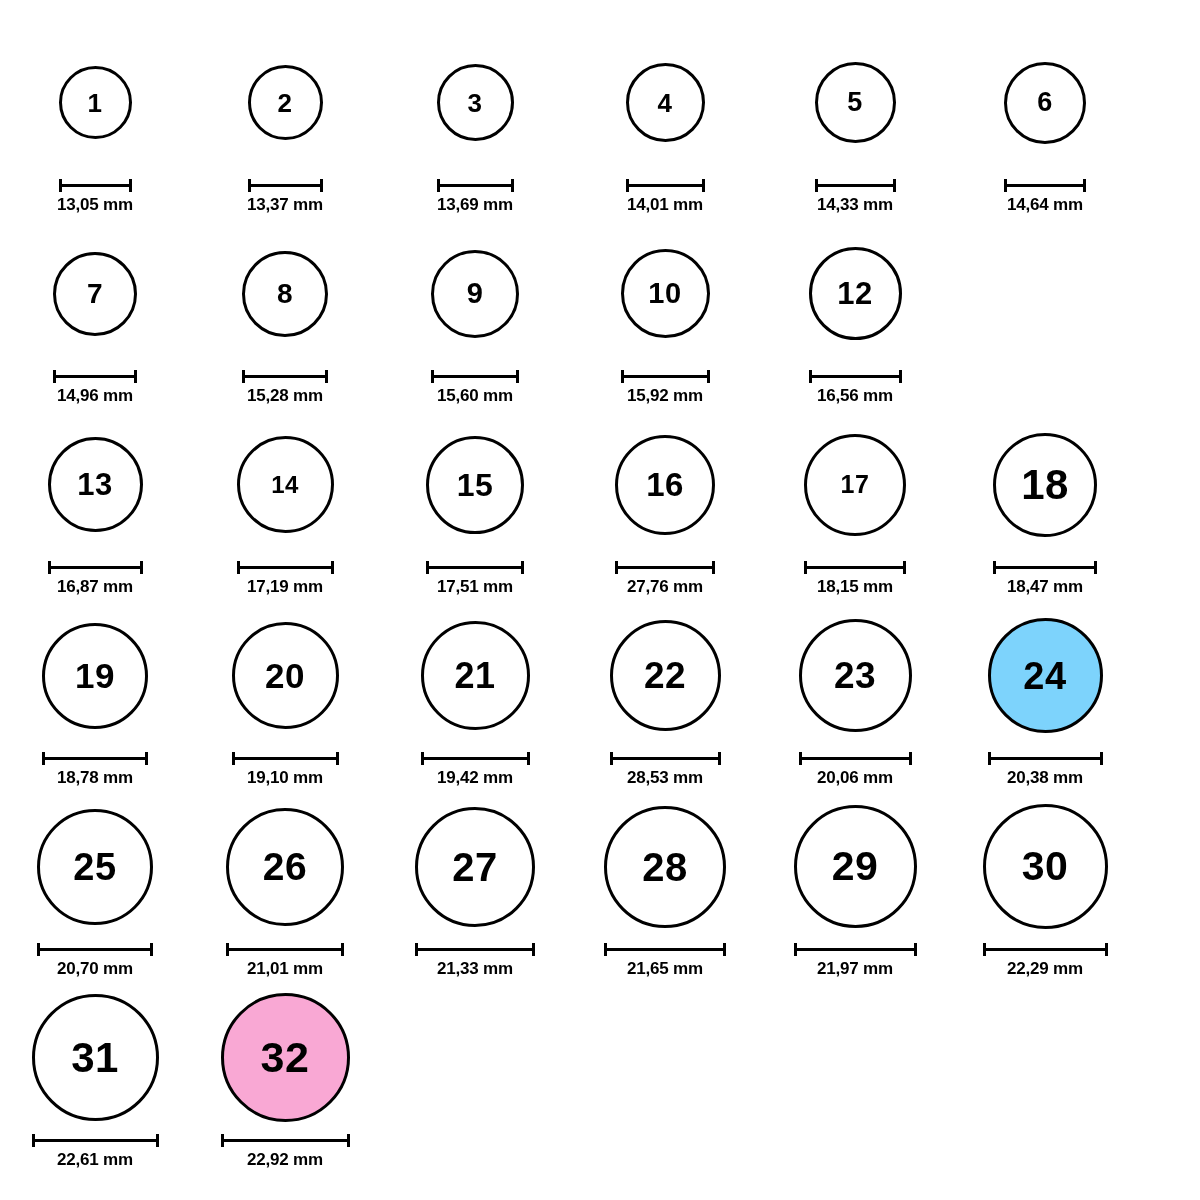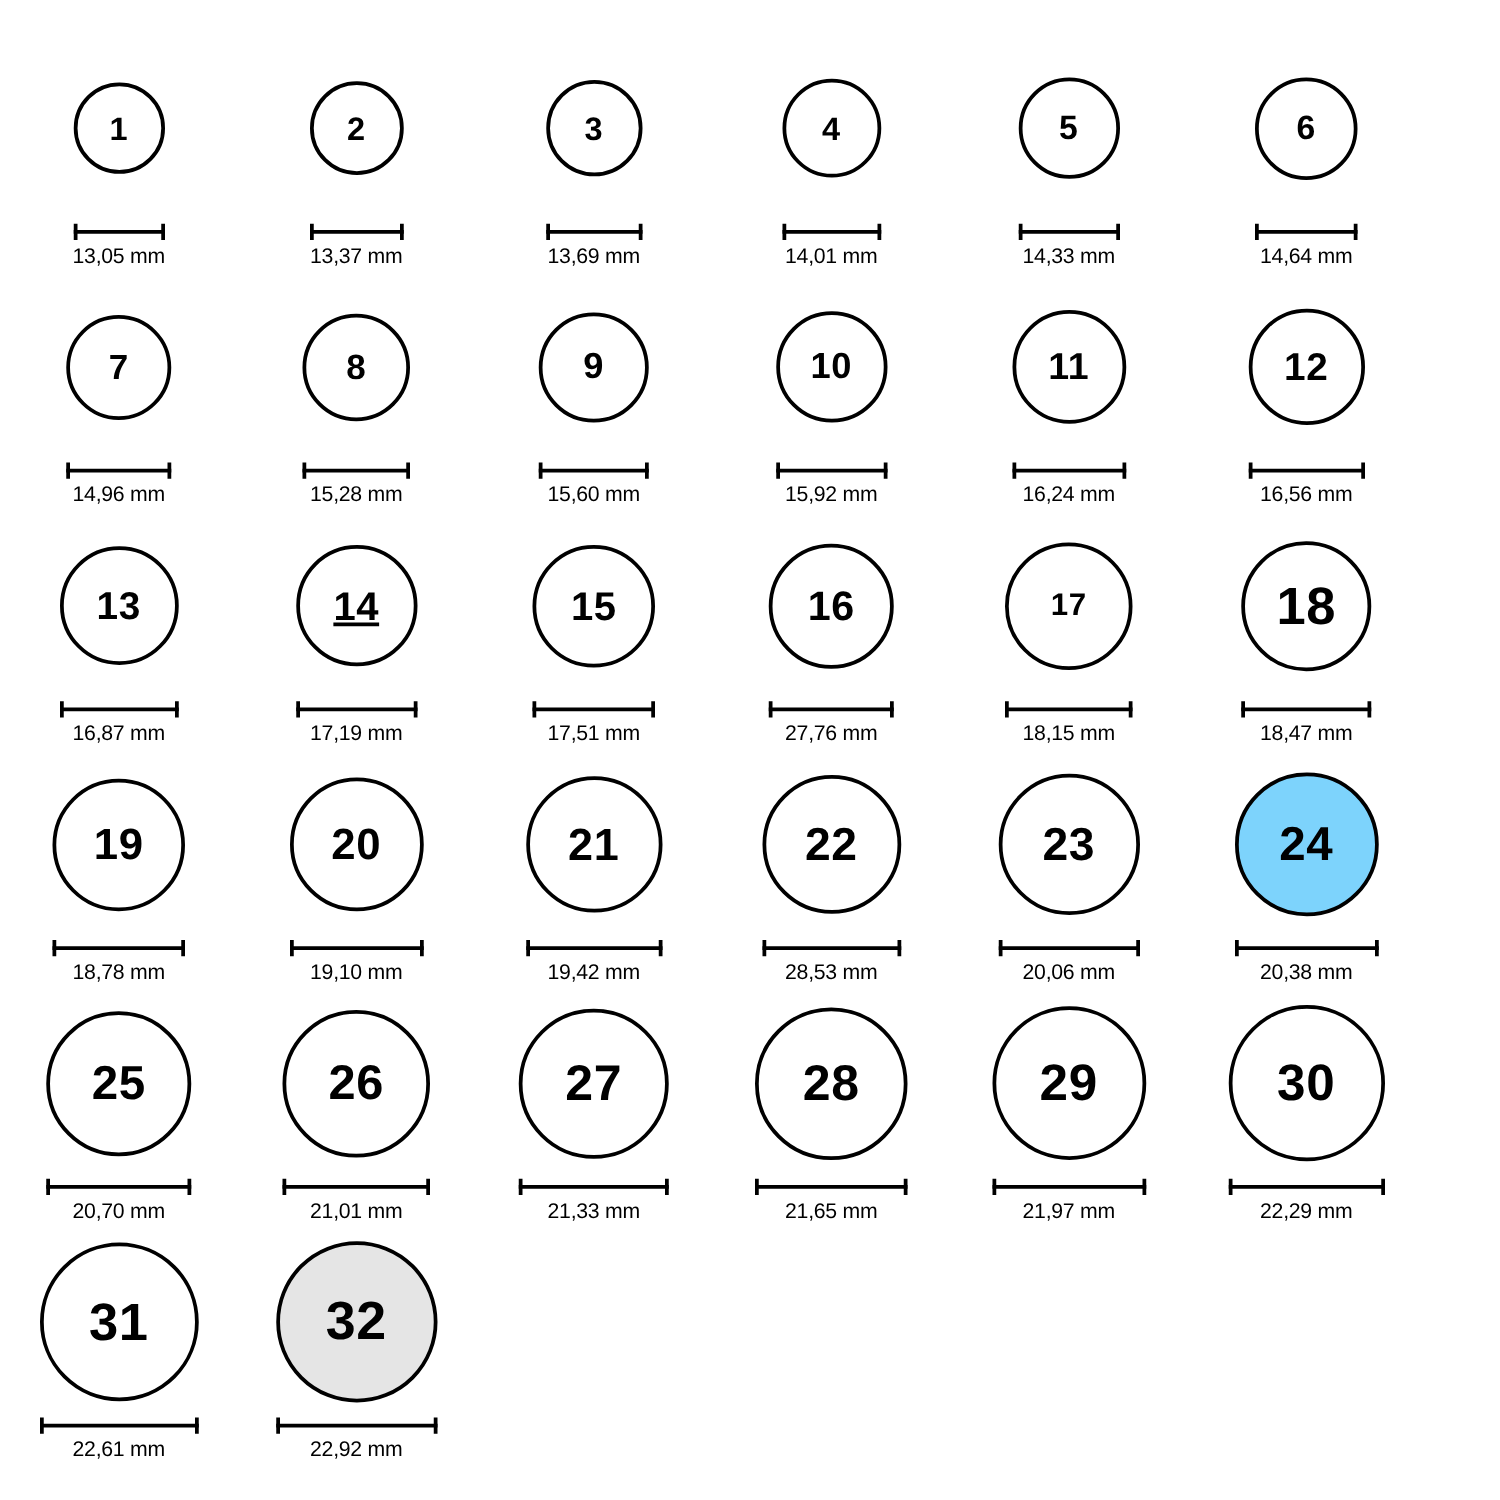--- a/index.html
+++ b/index.html
@@ -70,21 +70,21 @@
     top: 0;
     width: 3px;
     height: 13px;
     background: #000000;
   }
   .measure .cap.left { left: 0; }
   .measure .cap.right { right: 0; }
   .mm {
     margin-top: 4px;
     font-size: 17px;
-    font-weight: normal;
+    font-weight: bold;
     color: #000000;
     letter-spacing: -0.2px;
     white-space: nowrap;
   }
 </style>
 </head>
 <body>
 
 <div class="sizer-chart" id="chart-root">
     <div class="row" style="margin-top: 18px;">
@@ -215,33 +215,20 @@
         </div>
         <div class="measure" style="width: 89px;">
           <div class="bar"></div>
           <div class="cap left"></div>
           <div class="cap right"></div>
         </div>
         <div class="mm">15,92 mm</div>
       </div>
       <div class="cell">
         <div class="circle-wrap" style="height: 141px;">
-          <div class="circle" style="width: 91px; height: 91px; border-color: rgb(0, 0, 0); background: rgb(255, 255, 255);">
-            <div class="circle-label" style="font-size: 30px;">11</div>
-          </div>
-        </div>
-        <div class="measure" style="width: 91px;">
-          <div class="bar"></div>
-          <div class="cap left"></div>
-          <div class="cap right"></div>
-        </div>
-        <div class="mm">16,24 mm</div>
-      </div>
-      <div class="cell">
-        <div class="circle-wrap" style="height: 141px;">
           <div class="circle" style="width: 93px; height: 93px; border-color: rgb(0, 0, 0); background: rgb(255, 255, 255);">
             <div class="circle-label" style="font-size: 31px;">12</div>
           </div>
         </div>
         <div class="measure" style="width: 93px;">
           <div class="bar"></div>
           <div class="cap left"></div>
           <div class="cap right"></div>
         </div>
         <div class="mm">16,56 mm</div>
@@ -257,21 +244,21 @@
         <div class="measure" style="width: 95px;">
           <div class="bar"></div>
           <div class="cap left"></div>
           <div class="cap right"></div>
         </div>
         <div class="mm">16,87 mm</div>
       </div>
       <div class="cell">
         <div class="circle-wrap" style="height: 141px;">
           <div class="circle" style="width: 97px; height: 97px; border-color: rgb(0, 0, 0); background: rgb(255, 255, 255);">
-            <div class="circle-label" style="font-size: 32px; text-decoration: underline;">14</div>
+            <div class="circle-label" style="font-size: 24px;">14</div>
           </div>
         </div>
         <div class="measure" style="width: 97px;">
           <div class="bar"></div>
           <div class="cap left"></div>
           <div class="cap right"></div>
         </div>
         <div class="mm">17,19 mm</div>
       </div>
       <div class="cell">
@@ -496,21 +483,21 @@
         </div>
         <div class="measure" style="width: 127px;">
           <div class="bar"></div>
           <div class="cap left"></div>
           <div class="cap right"></div>
         </div>
         <div class="mm">22,61 mm</div>
       </div>
       <div class="cell">
         <div class="circle-wrap" style="height: 141px;">
-          <div class="circle" style="width: 129px; height: 129px; border-color: rgb(0, 0, 0); background: #e5e5e5;">
+          <div class="circle" style="width: 129px; height: 129px; border-color: rgb(0, 0, 0); background: #f9a8d4;">
             <div class="circle-label" style="font-size: 43px;">32</div>
           </div>
         </div>
         <div class="measure" style="width: 129px;">
           <div class="bar"></div>
           <div class="cap left"></div>
           <div class="cap right"></div>
         </div>
         <div class="mm">22,92 mm</div>
       </div>

